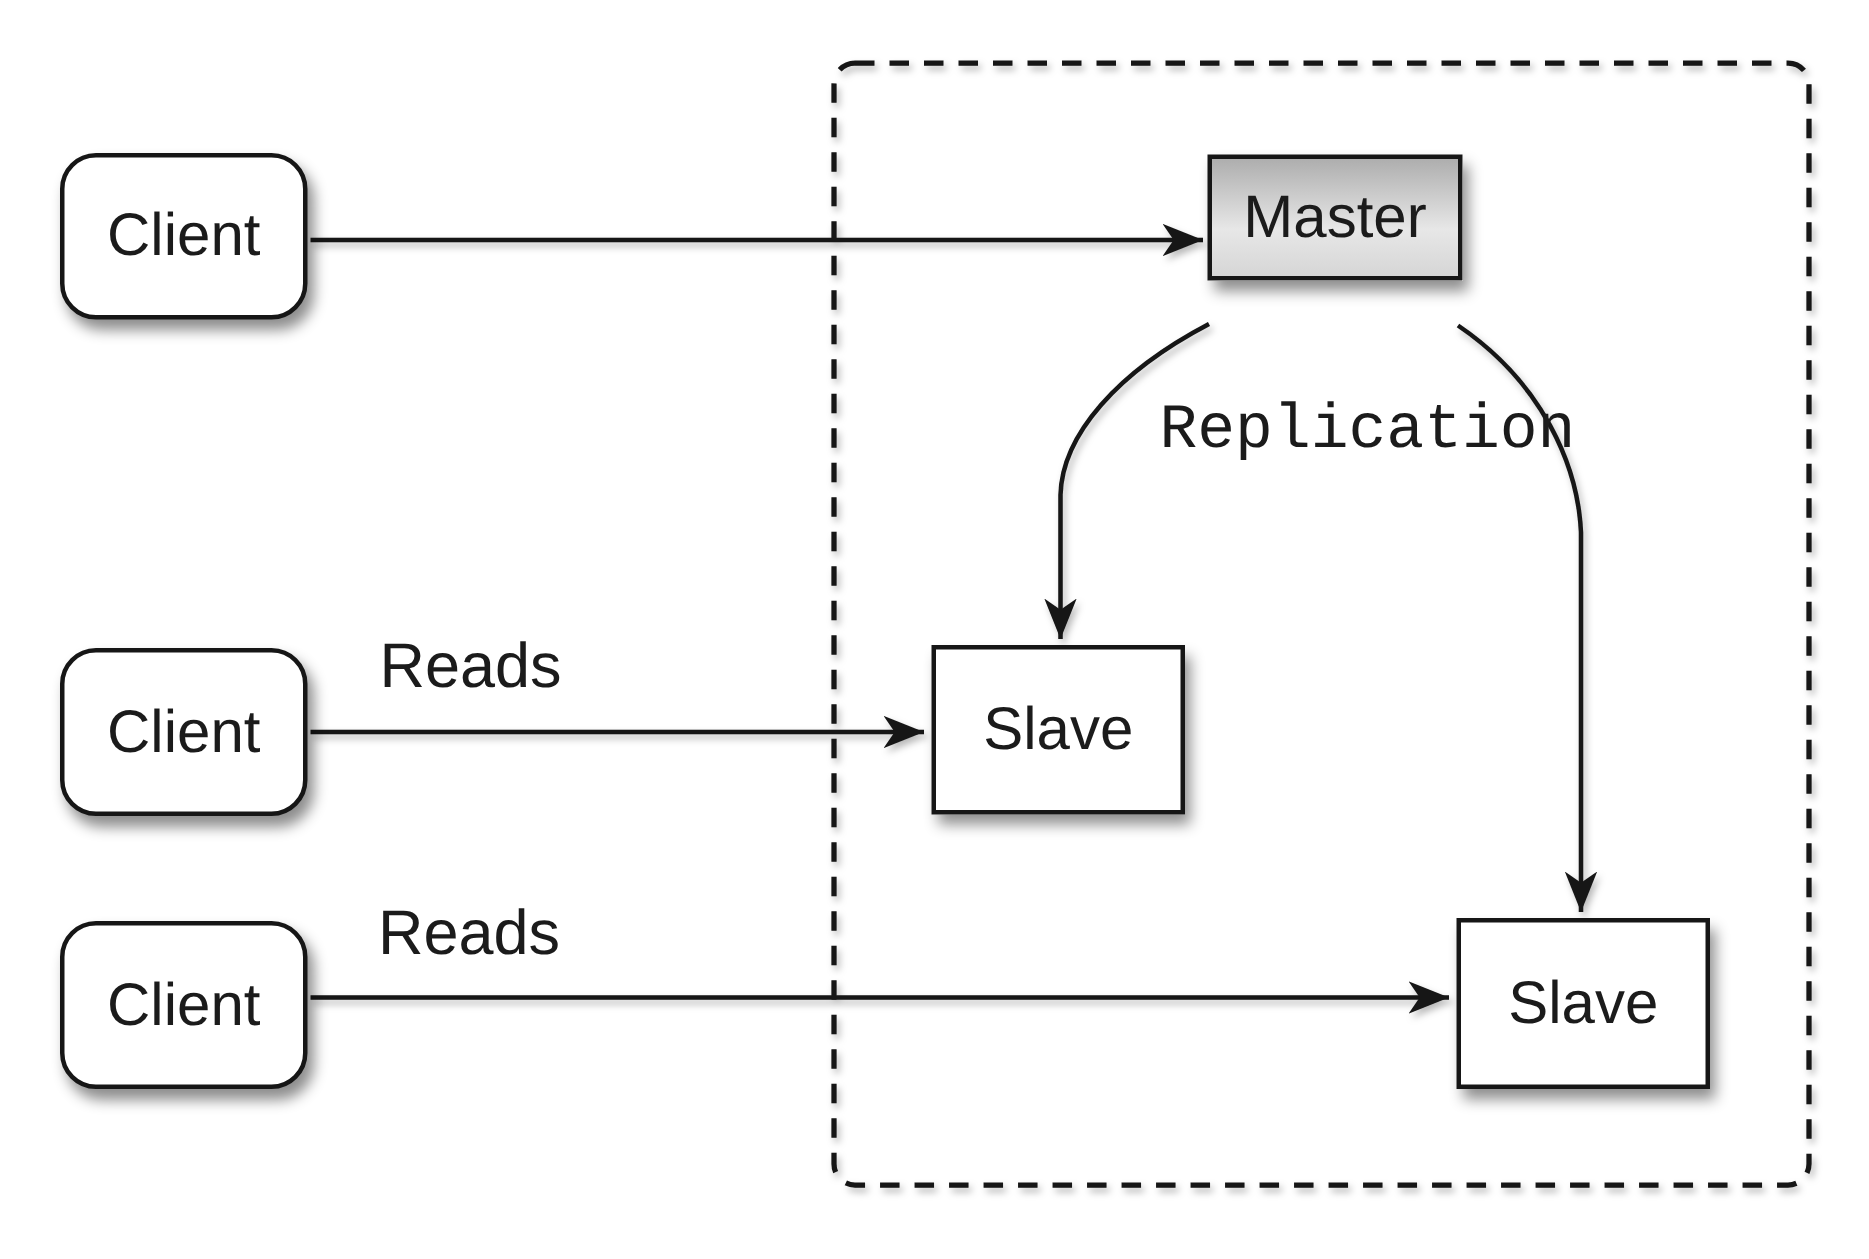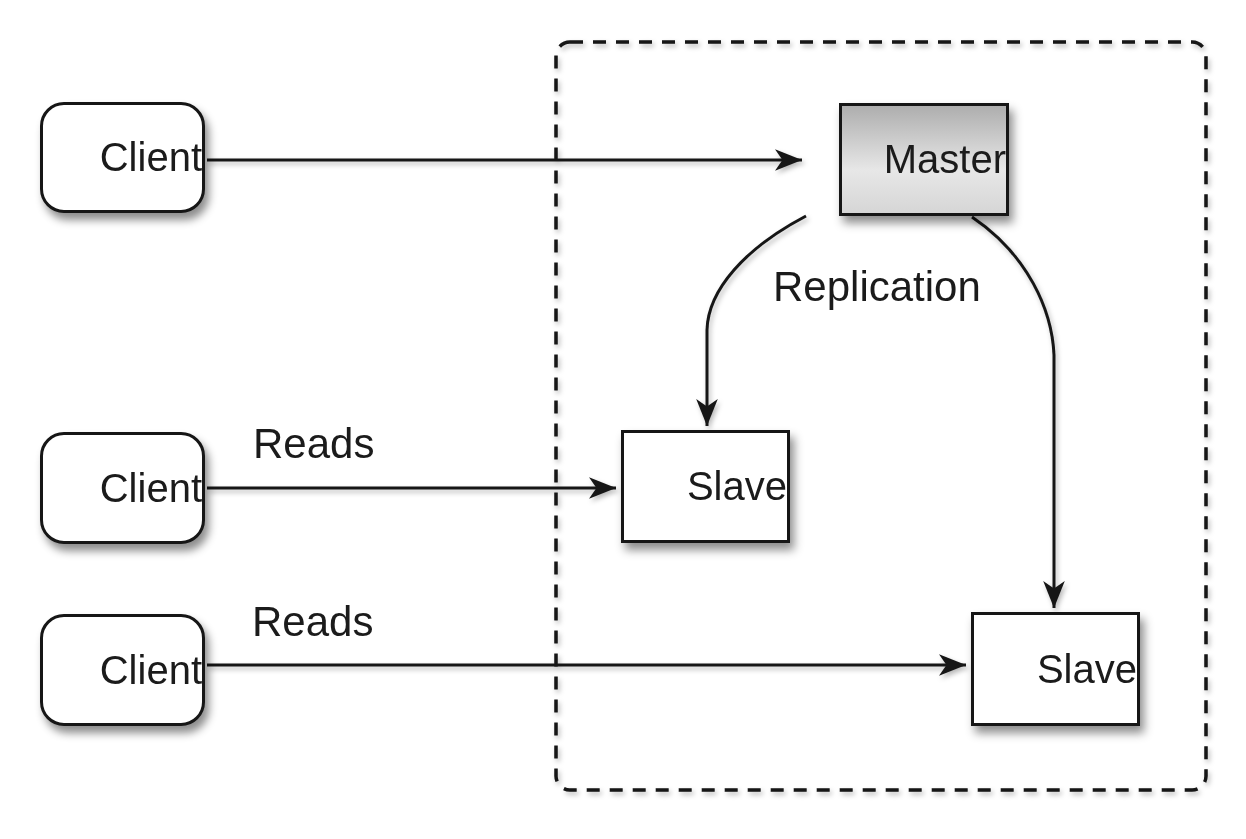--- a/index.html
+++ b/index.html
@@ -17,21 +17,21 @@
   }
   svg.connectors {
     position: absolute;
     left: 0;
     top: 0;
   }
   .node {
     position: absolute;
     display: flex;
     align-items: center;
-    justify-content: flex-end;
+    justify-content: center;
     background: #ffffff;
     border: 3px solid #161616;
     box-shadow: 4px 7px 9px rgba(0, 0, 0, 0.45);
     font-size: 40px;
     color: #1b1b1b;
     box-sizing: border-box;
   }
   .node.rounded {
     border-radius: 24px;
   }
@@ -73,28 +73,28 @@
   <div class="node rounded" style="left:40px; top:102px; width:165px; height:111px;">
     <span>Client</span>
   </div>
   <div class="node rounded" style="left:40px; top:432px; width:165px; height:112px;">
     <span>Client</span>
   </div>
   <div class="node rounded" style="left:40px; top:614px; width:165px; height:112px;">
     <span>Client</span>
   </div>
 
-  <div class="node master" style="left:839px; top:103px; width:170px; height:113px;">
+  <div class="node master" style="left:805px; top:103px; width:170px; height:84px;">
     <span>Master</span>
   </div>
 
   <div class="node" style="left:621px; top:430px; width:169px; height:113px;">
     <span>Slave</span>
   </div>
   <div class="node" style="left:971px; top:612px; width:169px; height:114px;">
     <span>Slave</span>
   </div>
 
   <div class="edge-label" style="left:253px; top:422px;">Reads</div>
   <div class="edge-label" style="left:252px; top:600px;">Reads</div>
-  <div class="edge-label" style="left:773px; top:265px;">Replication</div>
+  <div class="edge-label" style="left:773px; top:265px;font-family:Liberation Mono, monospace;">Replication</div>
 
 </div>
 
 </body></html>

